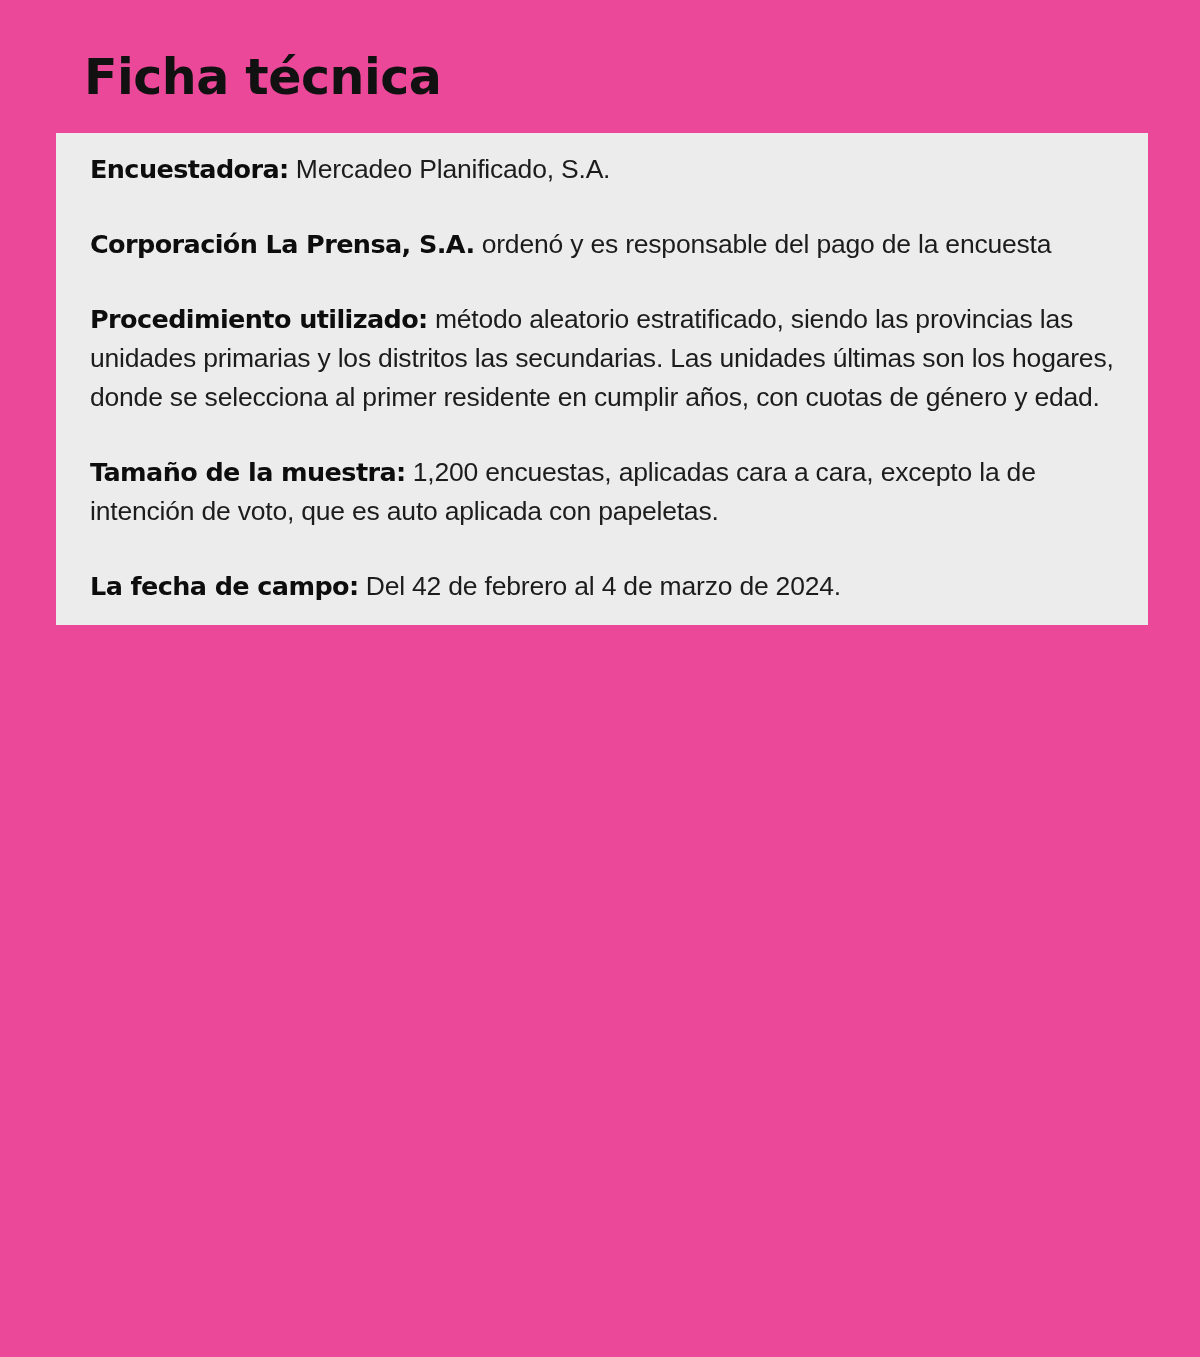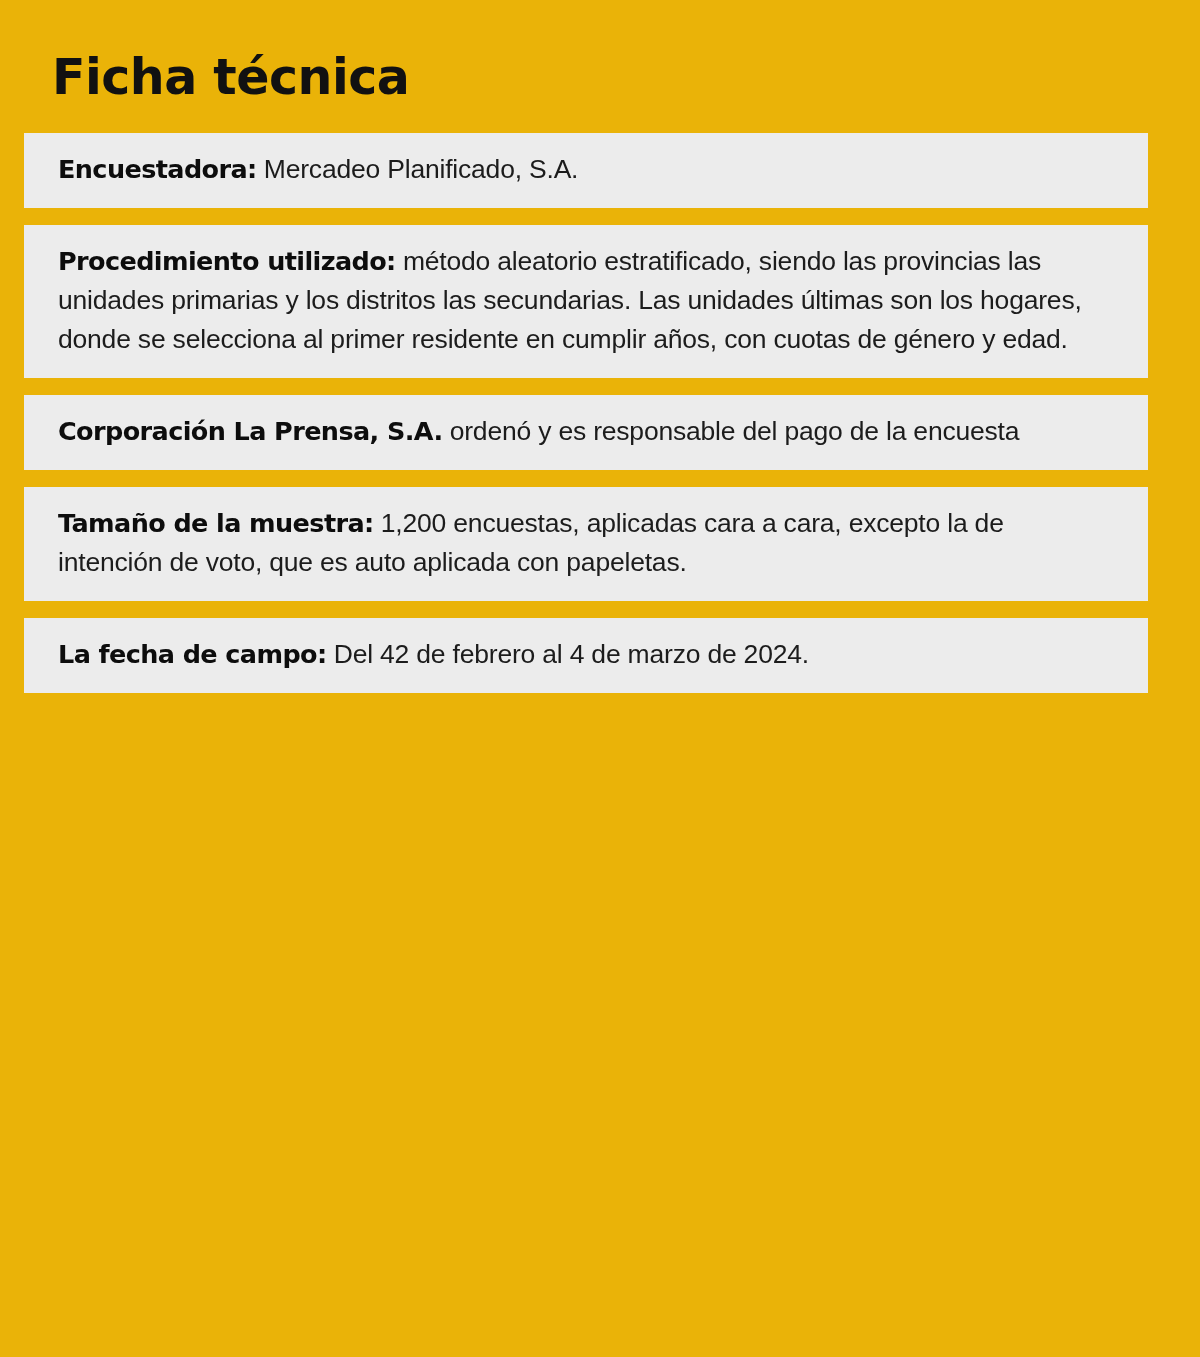--- a/index.html
+++ b/index.html
@@ -11,36 +11,35 @@
     width: 1200px;
     height: 1357px;
     font-family: "Liberation Sans", sans-serif;
     color: #1a1a1a;
     overflow: hidden;
   }
   .sheet {
     width: 1200px;
     height: 1357px;
     box-sizing: border-box;
-    padding: 46px 52px 30px 24px;
-    background: #eab308;
+    padding: 46px 52px 30px 56px;
+    background: #ec4899;
   }
   .page-title {
     font-family: "DejaVu Sans", sans-serif;
     font-size: 49px;
     font-weight: 700;
     letter-spacing: -0.5px;
     color: #111111;
     margin: 6px 0 30px 28px;
     line-height: 1.05;
   }
   .rows {
     display: flex;
     flex-direction: column;
-    gap: 17px;
   }
   .row {
     background: #ececec;
     padding: 17px 34px 19px 34px;
     box-sizing: border-box;
   }
   .row p {
     margin: 0;
     font-size: 26.5px;
     line-height: 1.47;
@@ -68,29 +67,29 @@
   <h1 class="page-title">Ficha técnica</h1>
 
   <div class="rows">
 
     <div class="row">
       <p>
         <span class="lbl">Encuestadora:</span><span class="val"> Mercadeo Planificado, S.A.</span>
       </p>
     </div>
 
+    <div class="row narrow">
+      <p>
+        <span class="lbl">Corporación La Prensa, S.A.</span><span class="val"> ordenó y es responsable del pago de la encuesta</span>
+      </p>
+    </div>
+
     <div class="row">
       <p>
         <span class="lbl">Procedimiento utilizado:</span><span class="val"> método aleatorio estratificado, siendo las provincias las unidades primarias y los distritos las secundarias. Las unidades últimas son los hogares, donde se selecciona al primer residente en cumplir años, con cuotas de género y edad.</span>
-      </p>
-    </div>
-
-    <div class="row narrow">
-      <p>
-        <span class="lbl">Corporación La Prensa, S.A.</span><span class="val"> ordenó y es responsable del pago de la encuesta</span>
       </p>
     </div>
 
     <div class="row">
       <p>
         <span class="lbl">Tamaño de la muestra:</span><span class="val"> 1,200 encuestas, aplicadas cara a cara, excepto la de intención de voto, que es auto aplicada con papeletas.</span>
       </p>
     </div>
 
 

